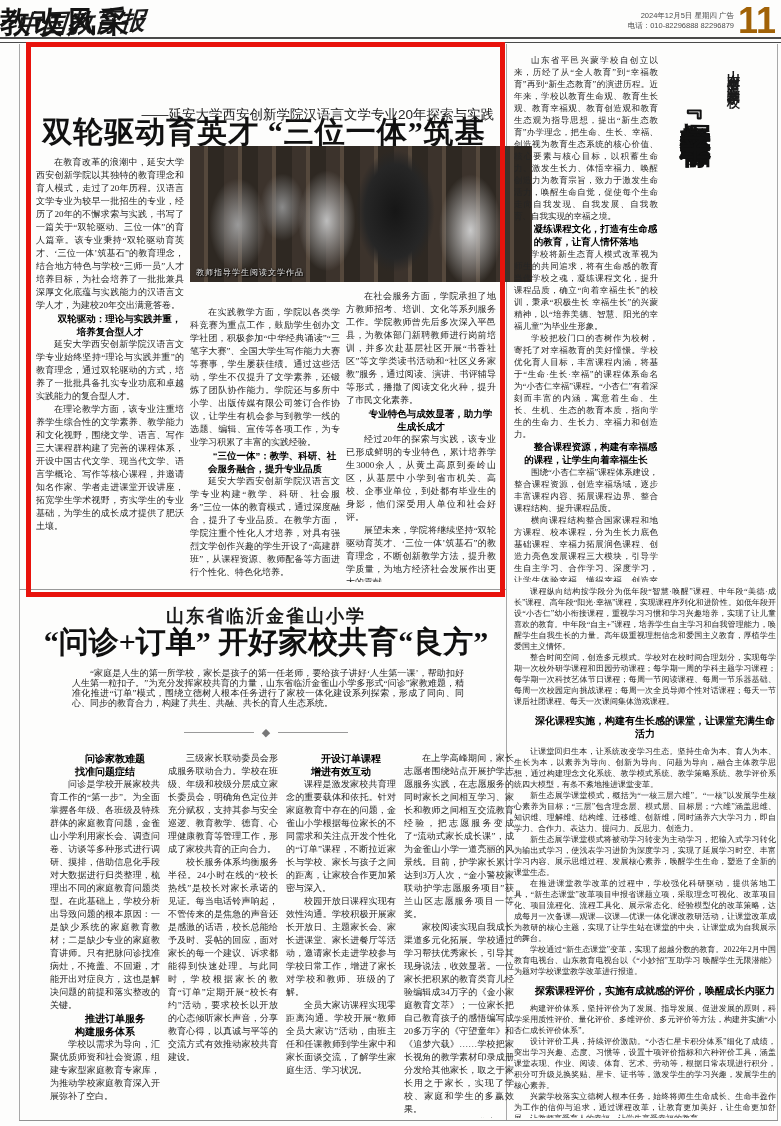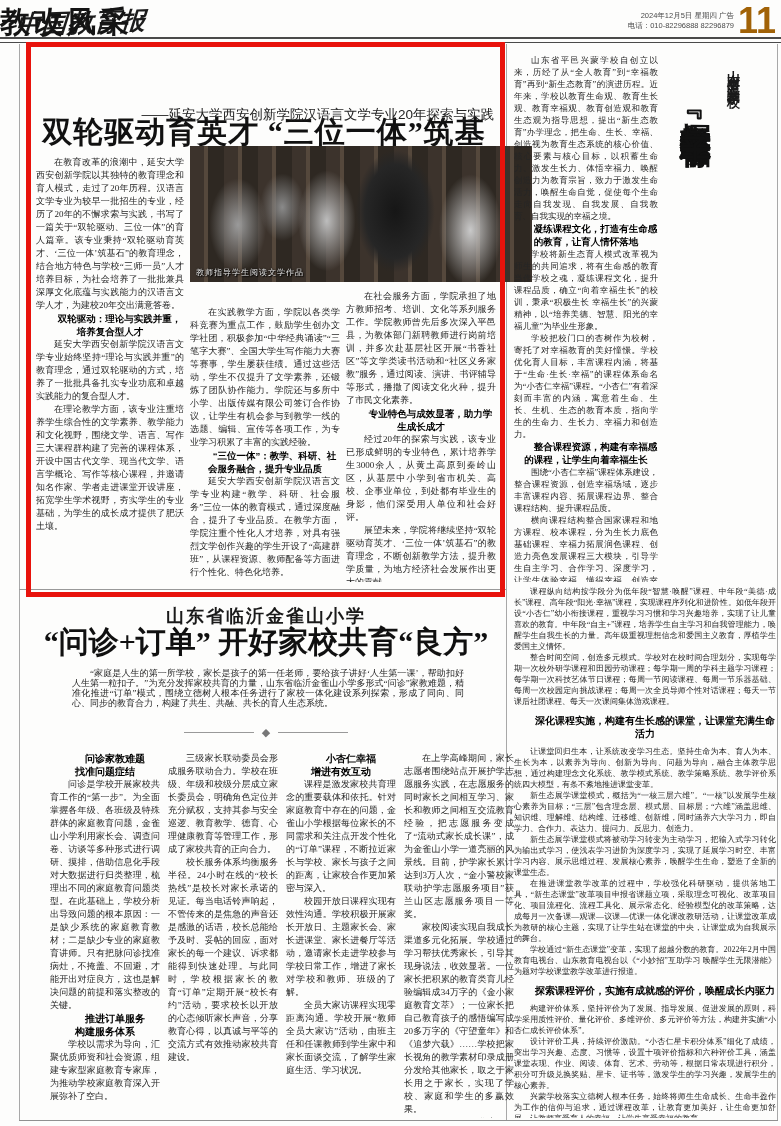--- a/index.html
+++ b/index.html
@@ -165,21 +165,21 @@
 构建服务体系</p>
     <p>学校以需求为导向，汇聚优质师资和社会资源，组建专家型家庭教育专家库，为推动学校家庭教育深入开展弥补了空白。</p>
   </div>
 
   <div class="col bcol" style="left:152px;">
     <p>三级家长联动委员会形成服务联动合力。学校在班级、年级和校级分层成立家长委员会，明确角色定位并充分赋权，支持其参与安全巡逻、教育教学、德育、心理健康教育等管理工作，形成了家校共育的正向合力。</p>
     <p>校长服务体系均衡服务半径。24小时在线的“校长热线”是校长对家长承诺的见证。每当电话铃声响起，不管传来的是焦急的声音还是感激的话语，校长总能给予及时、妥帖的回应，面对家长的每一个建议、诉求都能得到快速处理。与此同时，学校根据家长的教育“订单”定期开展“校长有约”活动，要求校长以开放的心态倾听家长声音，分享教育心得，以真诚与平等的交流方式有效推动家校共育建设。</p>
   </div>
 
   <div class="col bcol" style="left:270px;">
-    <p class="subhd" style="white-space:pre-line">小杏仁幸福
+    <p class="subhd" style="white-space:pre-line">开设订单课程
 增进有效互动</p>
     <p>课程是激发家校共育理念的重要载体和依托。针对家庭教育中存在的问题，金雀山小学根据每位家长的不同需求和关注点开发个性化的“订单”课程，不断拉近家长与学校、家长与孩子之间的距离，让家校合作更加紧密与深入。</p>
     <p>校园开放日课程实现有效性沟通。学校积极开展家长开放日、主题家长会、家长进课堂、家长进餐厅等活动，邀请家长走进学校参与学校日常工作，增进了家长对学校和教师、班级的了解。</p>
     <p>全员大家访课程实现零距离沟通。学校开展“教师全员大家访”活动，由班主任和任课教师到学生家中和家长面谈交流，了解学生家庭生活、学习状况。</p>
   </div>
 
   <div class="col bcol" style="left:388px;">
     <p>在上学高峰期间，家长志愿者围绕站点开展护学志愿服务实践，在志愿服务的同时家长之间相互学习、家长和教师之间相互交流教育经验，把志愿服务变成了“流动式家长成长课”，成为金雀山小学一道亮丽的风景线。目前，护学家长累计达到3万人次，“金小警校家联动护学志愿服务项目”获兰山区志愿服务项目一等奖。</p>
     <p>家校阅读实现自我成长渠道多元化拓展。学校通过学习帮扶优秀家长，引导其现身说法，收效显著。一位家长把积累的教育类育儿经验编辑成34万字的《金小家庭教育文萃》；一位家长把自己教育孩子的感悟编写成20多万字的《守望童年》和《追梦六载》……学校把家长视角的教学素材印录成册分发给其他家长，取之于家长用之于家长，实现了学校、家庭和学生的多赢效果。</p>
     <p class="byline">（魏士玉）</p>

